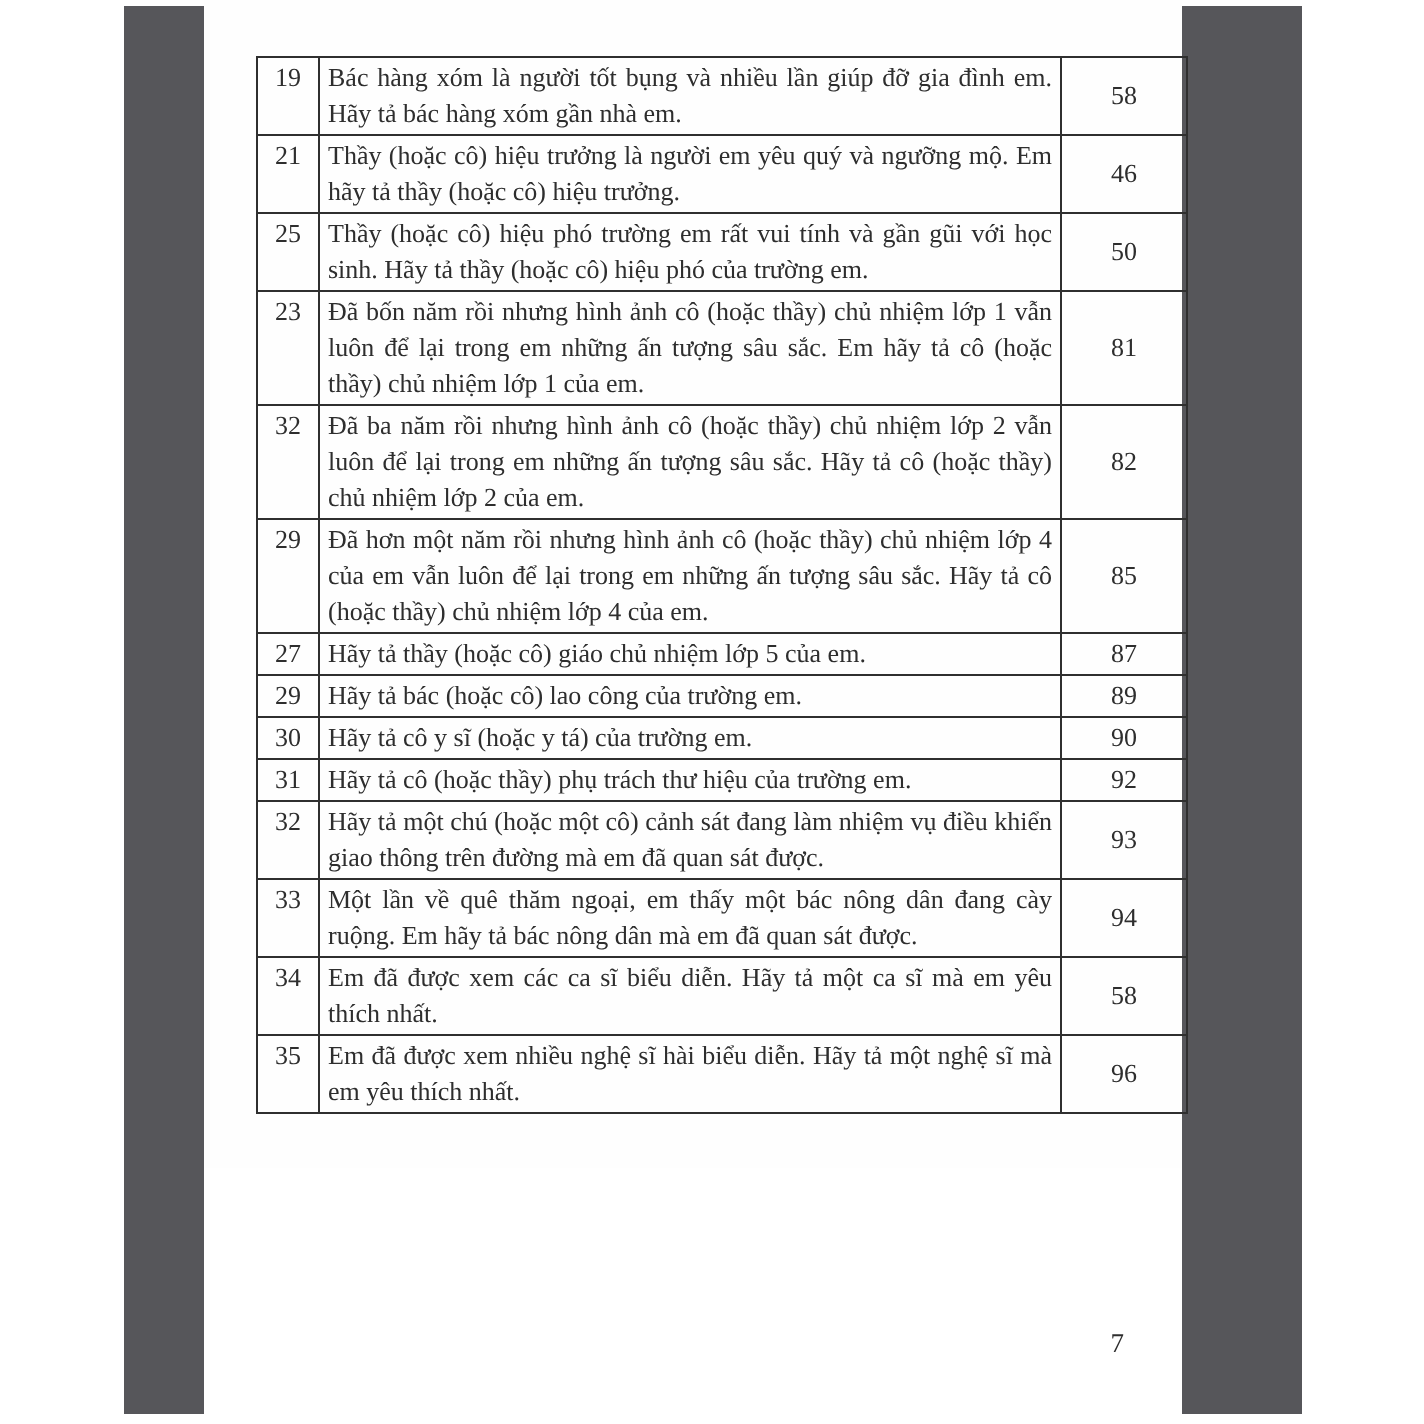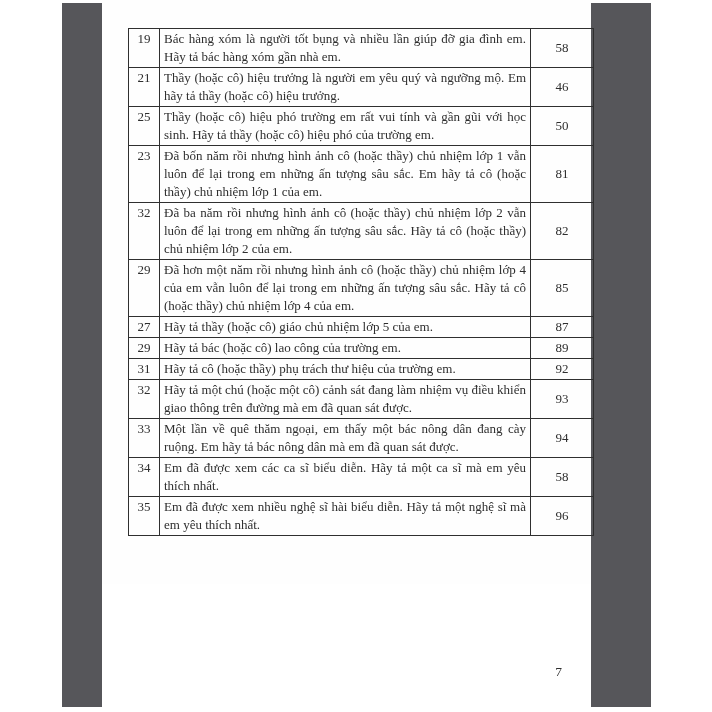--- a/index.html
+++ b/index.html
@@ -139,20 +139,25 @@
     <td class="col-page">87</td>
   </tr>
 
 
   <tr>
     <td class="col-num">29</td>
     <td class="col-text">Hãy tả bác (hoặc cô) lao công của trường em.</td>
     <td class="col-page">89</td>
   </tr>
 
+  <tr>
+    <td class="col-num">30</td>
+    <td class="col-text">Hãy tả cô y sĩ (hoặc y tá) của trường em.</td>
+    <td class="col-page">90</td>
+  </tr>
 
   <tr>
     <td class="col-num">31</td>
     <td class="col-text">Hãy tả cô (hoặc thầy) phụ trách thư hiệu của trường em.</td>
     <td class="col-page">92</td>
   </tr>
 
   <tr>
     <td class="col-num">32</td>
     <td class="col-text">Hãy tả một chú (hoặc một cô) cảnh sát đang làm nhiệm vụ điều khiển giao thông trên đường mà em đã quan sát được.</td>

